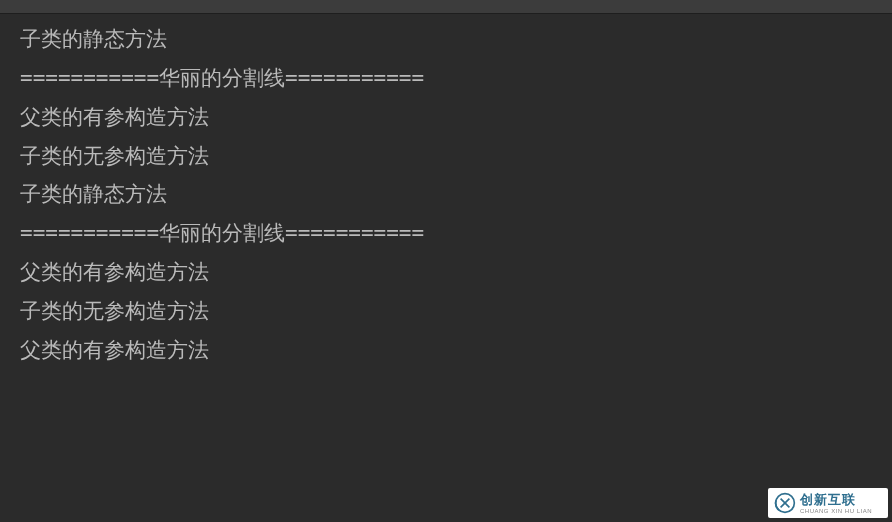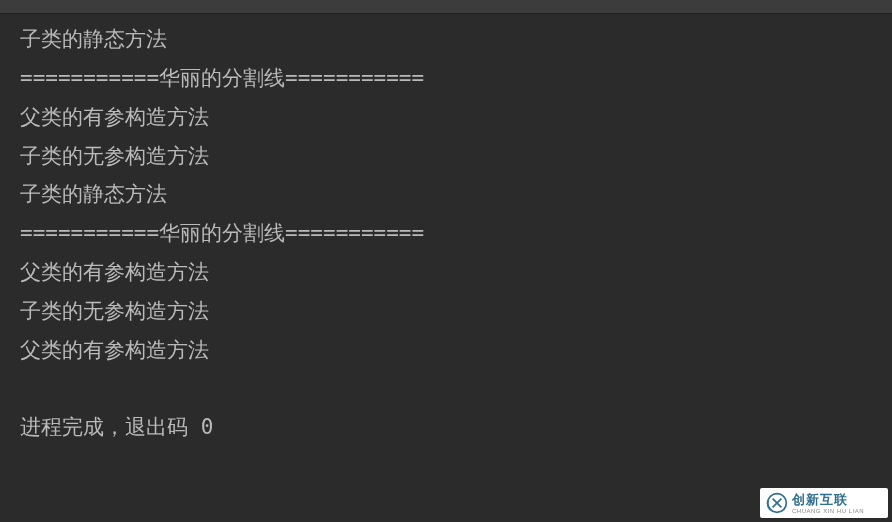--- a/index.html
+++ b/index.html
@@ -54,21 +54,21 @@
     }
     .watermark {
       position: absolute;
       right: 4px;
       bottom: 4px;
       background: #ffffff;
       color: #2f6f8f;
       font-family: "Arial", sans-serif;
       font-size: 13px;
       font-weight: bold;
-      padding: 4px 24px 4px 6px;
+      padding: 4px 16px 4px 6px;
       border-radius: 2px;
       display: flex;
       align-items: center;
       gap: 4px;
       line-height: 1;
       letter-spacing: 1px;
     }
     .watermark-icon {
       width: 22px;
       height: 22px;
@@ -98,21 +98,20 @@
   <div class="output-line">子类的静态方法</div>
   <div class="output-line">===========华丽的分割线===========</div>
   <div class="output-line">父类的有参构造方法</div>
   <div class="output-line">子类的无参构造方法</div>
   <div class="output-line">子类的静态方法</div>
   <div class="output-line">===========华丽的分割线===========</div>
   <div class="output-line">父类的有参构造方法</div>
   <div class="output-line">子类的无参构造方法</div>
   <div class="output-line">父类的有参构造方法</div>
   <div class="blank-line"></div>
-  <div class="output-line">进程完成，退出码 0</div>
 </div>
 
 <div class="watermark">
   <svg class="watermark-icon" viewBox="0 0 40 40">
     <circle cx="20" cy="20" r="17" fill="none" stroke="#2f6f8f" stroke-width="3"></circle>
     <circle cx="20" cy="20" r="17" fill="none" stroke="#2f6f8f" stroke-width="3" stroke-dasharray="20 90" transform="rotate(130 20 20)"></circle>
     <path d="M 12 12 L 28 28 M 28 12 L 12 28" stroke="#2f6f8f" stroke-width="3" fill="none"></path>
   </svg>
   <div class="watermark-text-block">
     <span>创新互联</span>

